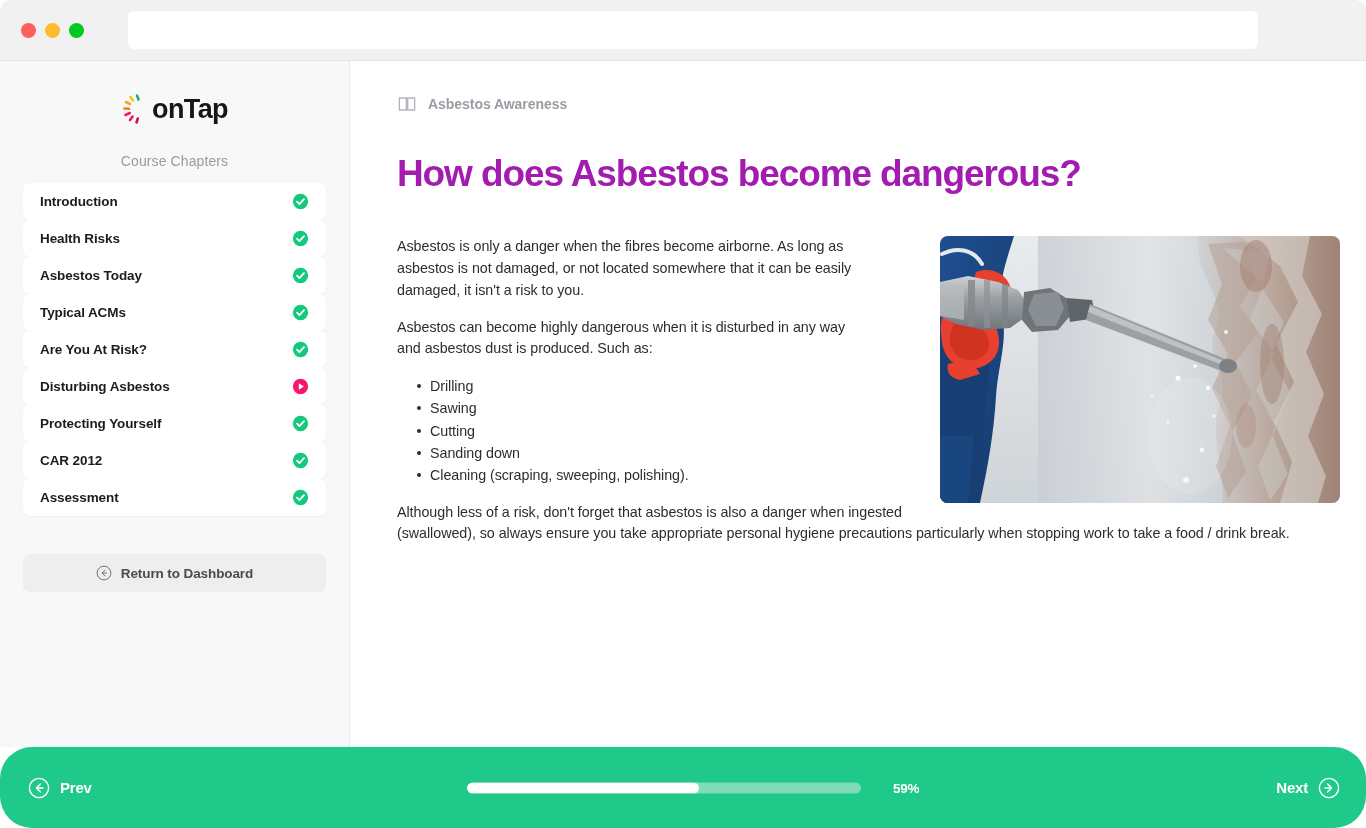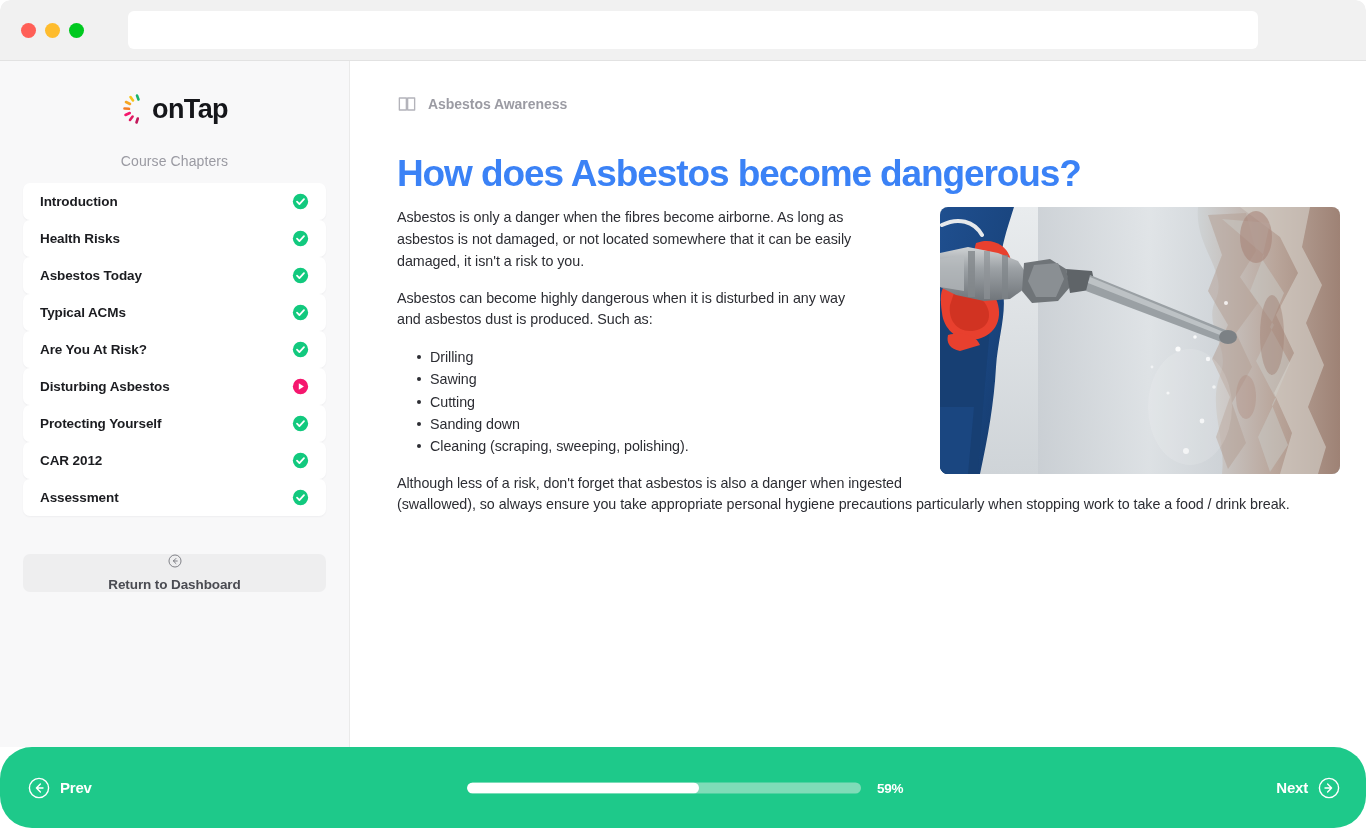--- a/index.html
+++ b/index.html
@@ -141,21 +141,20 @@
     width: 100%;
     background: #eeeeef;
     border: none;
     border-radius: 7px;
     display: flex;
     align-items: center;
     justify-content: center;
     gap: 9px;
     cursor: pointer;
     font-family: "Liberation Sans", sans-serif;
-    flex-direction: column;
   }
   .return-btn-label {
     font-size: 13.5px;
     font-weight: bold;
     color: #4a4b52;
     letter-spacing: -0.1px;
   }
 
   
   .main {
@@ -175,24 +174,24 @@
   .breadcrumb-text {
     font-size: 14px;
     font-weight: bold;
     color: #9b9ba3;
     letter-spacing: -0.05px;
   }
 
   .page-title {
     font-size: 37px;
     font-weight: bold;
-    color: #3b82f6;
+    color: #a21caf;
     letter-spacing: -1.1px;
     line-height: 1.12;
-    margin-bottom: 13px;
+    margin-bottom: 42px;
   }
 
   .content-flow { position: relative; }
 
   .hero-image {
     float: right;
     width: 400px;
     height: 267px;
     border-radius: 8px;
     margin-left: 26px;
@@ -268,21 +267,21 @@
     letter-spacing: -0.2px;
   }
 
   .progress-wrap {
     position: absolute;
     left: 467px;
     top: 50%;
     transform: translateY(-50%);
     display: flex;
     align-items: center;
-    gap: 16px;
+    gap: 32px;
   }
   .progress-track {
     width: 394px;
     height: 11px;
     background: #7fdcb8;
     border-radius: 6px;
     overflow: hidden;
   }
   .progress-fill {
     height: 11px;

